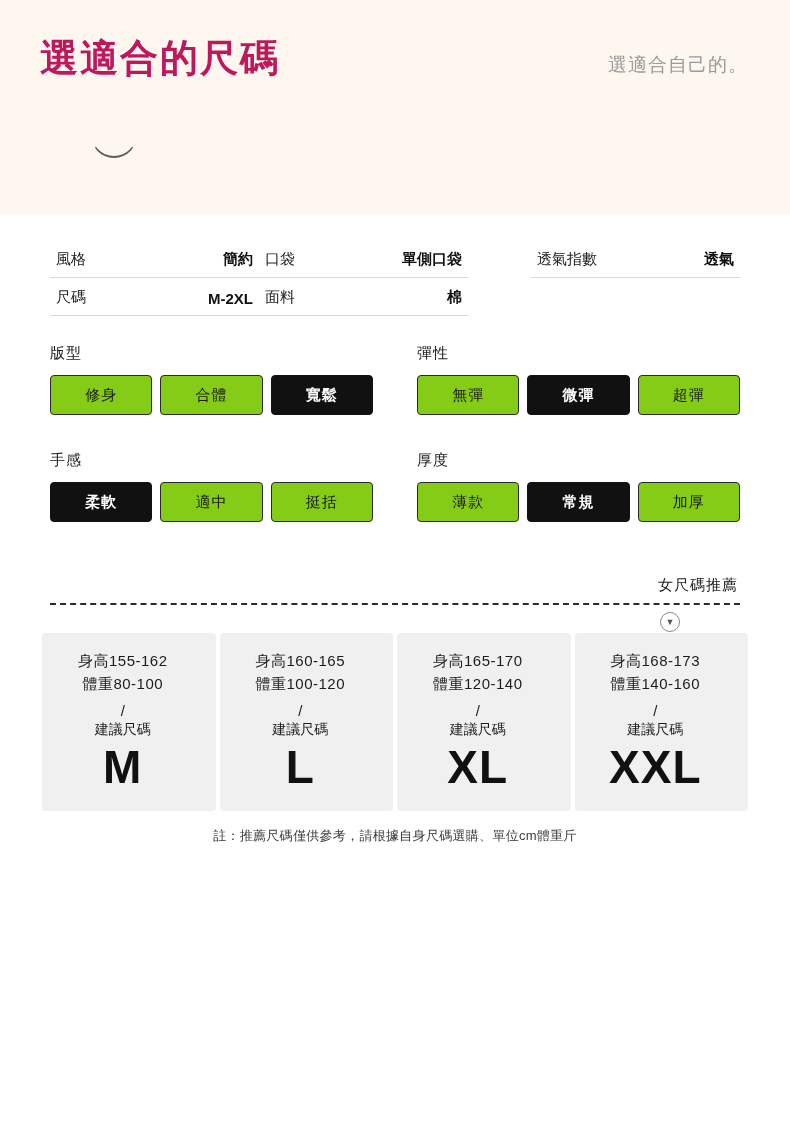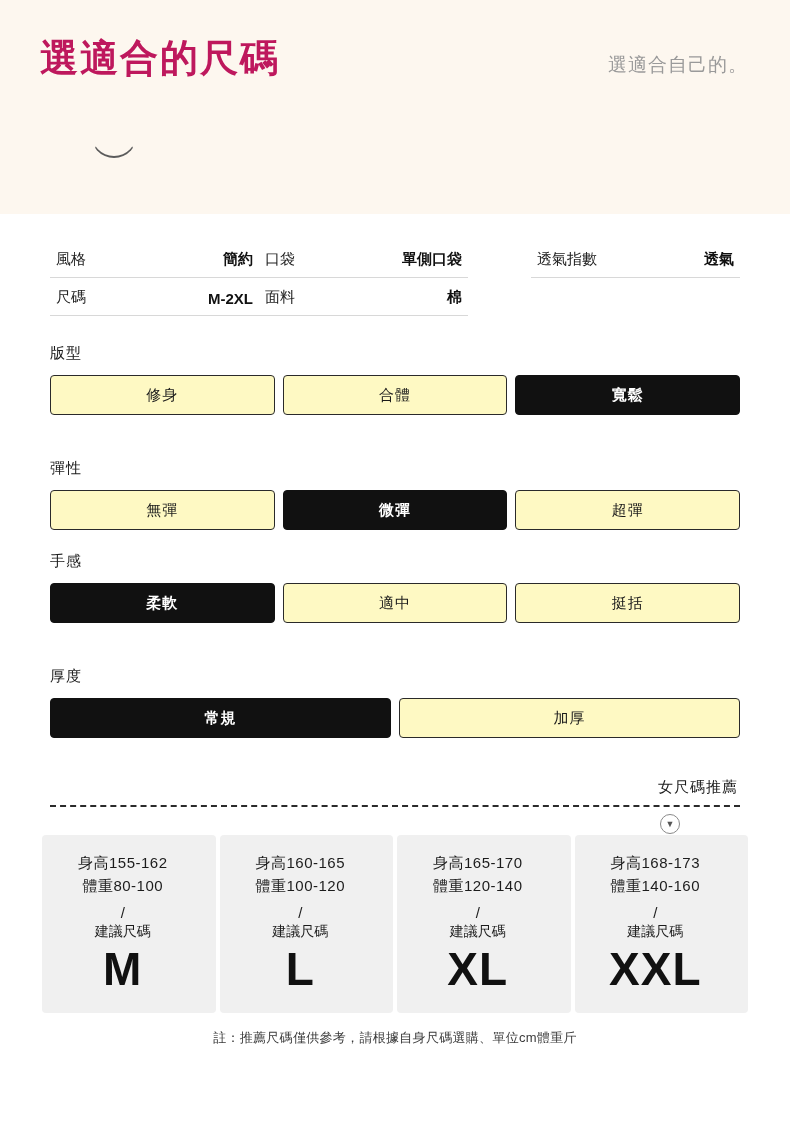--- a/index.html
+++ b/index.html
@@ -84,22 +84,21 @@
   .spec-cell.empty { border-bottom: none; }
 
   
   .options {
     padding: 28px 50px 0 50px;
     box-sizing: border-box;
   }
   .opt-line {
     display: flex;
     gap: 44px;
-    margin-bottom: 22px;
-    flex-direction: column;
+    margin-bottom: 36px;
   }
   .opt-group {
     flex: 1;
   }
   .opt-label {
     font-size: 15px;
     color: #1a1a1a;
     margin-bottom: 12px;
     letter-spacing: 1px;
   }
@@ -110,21 +109,21 @@
   .chip {
     flex: 1;
     height: 40px;
     border: 1px solid #2a2a2a;
     border-radius: 4px;
     display: flex;
     align-items: center;
     justify-content: center;
     font-size: 15px;
     color: #1a1a1a;
-    background: #fef9c3;
+    background: #84cc16;
     box-sizing: border-box;
     letter-spacing: 1px;
   }
   .chip.active {
     background: #111111;
     color: #ffffff;
     border-color: #111111;
     font-weight: 700;
   }
 
@@ -276,20 +275,21 @@
       <div class="opt-label">手感</div>
       <div class="opt-chips">
         <div class="chip active">柔軟</div>
         <div class="chip">適中</div>
         <div class="chip">挺括</div>
       </div>
     </div>
     <div class="opt-group">
       <div class="opt-label">厚度</div>
       <div class="opt-chips">
+        <div class="chip">薄款</div>
         <div class="chip active">常規</div>
         <div class="chip">加厚</div>
       </div>
     </div>
   </div>
 
 </div>
 
 <div class="rec-head">
   <div class="rec-title">女尺碼推薦</div>

